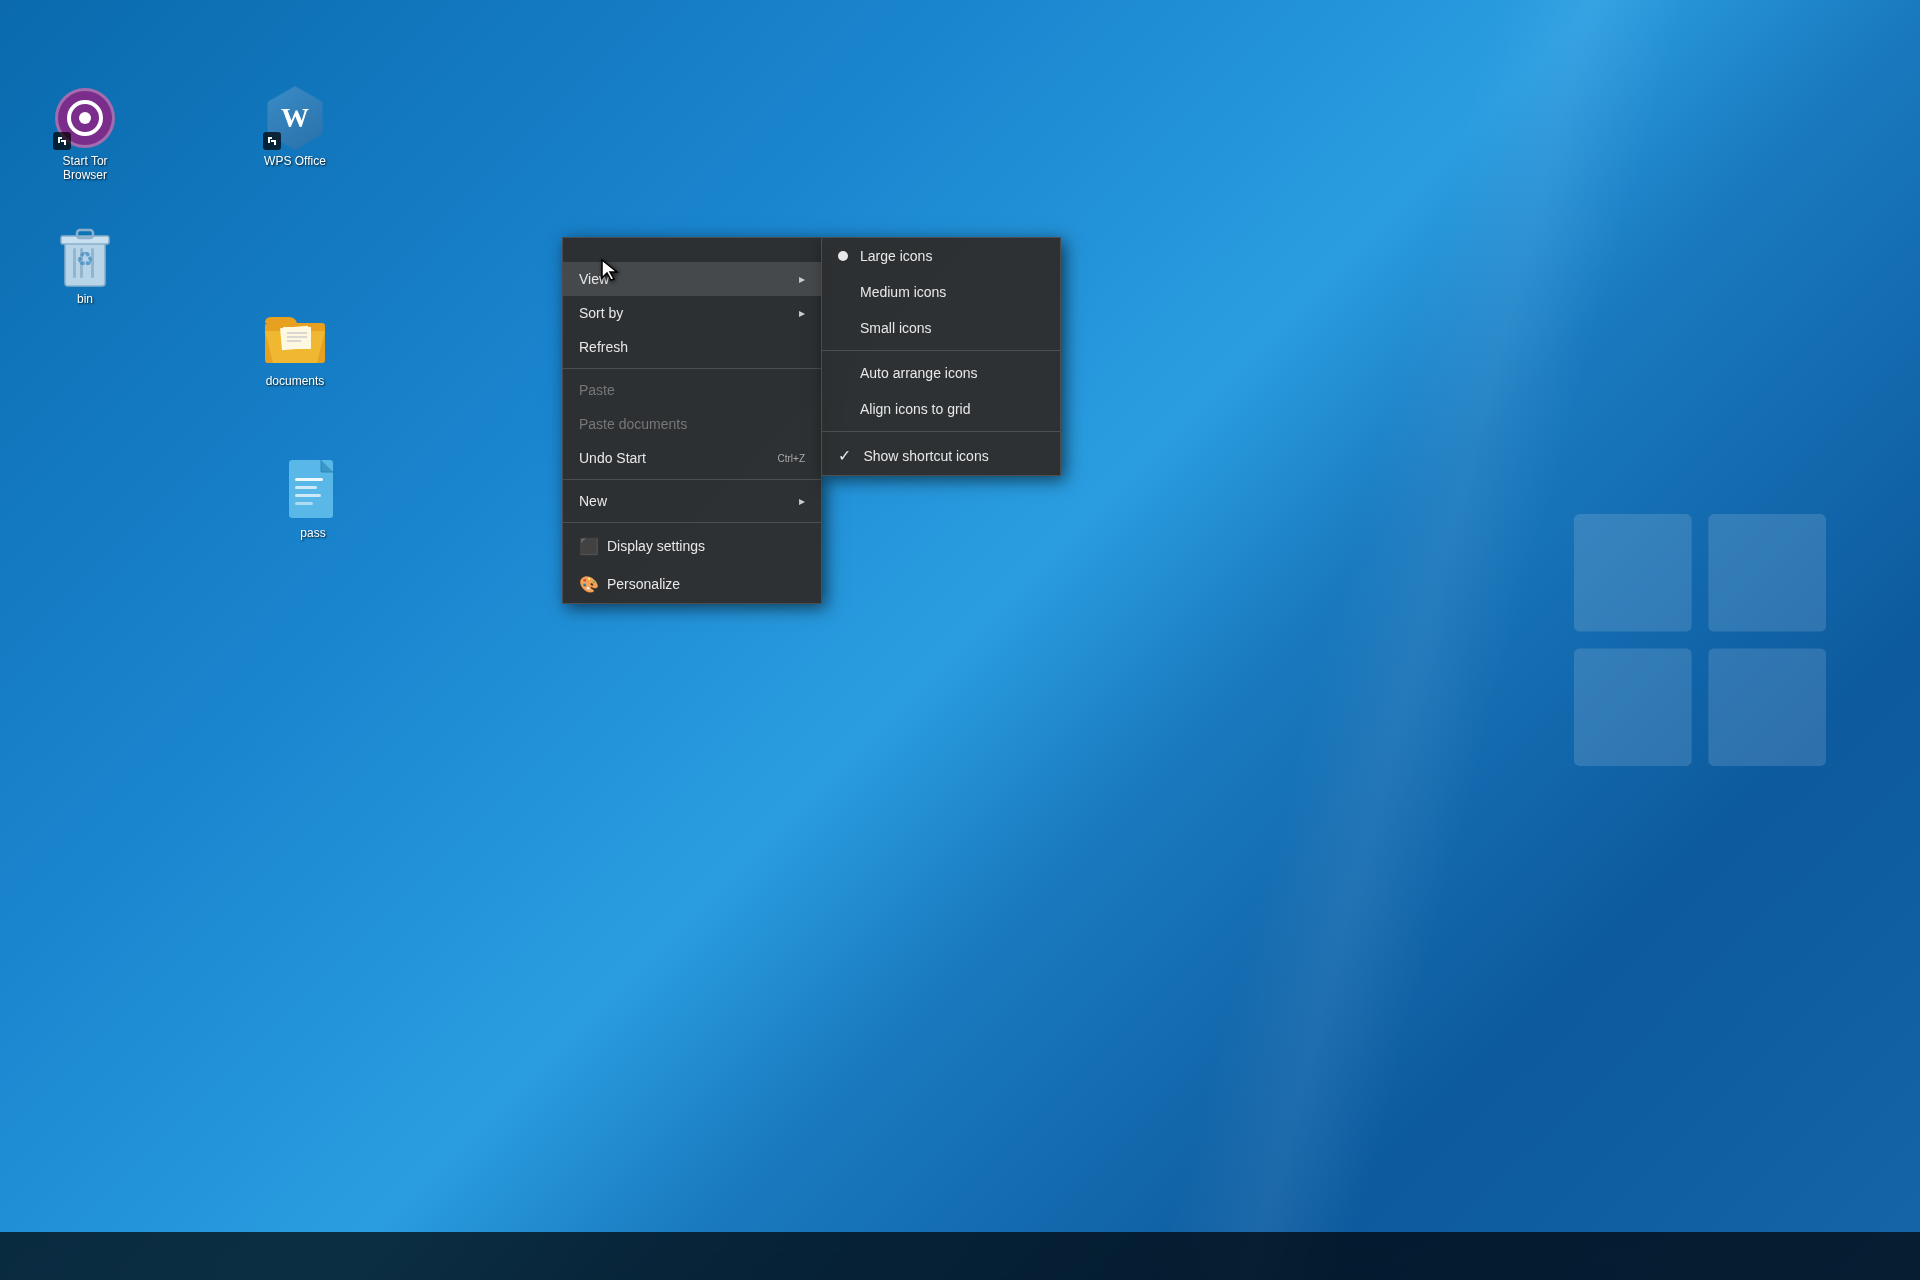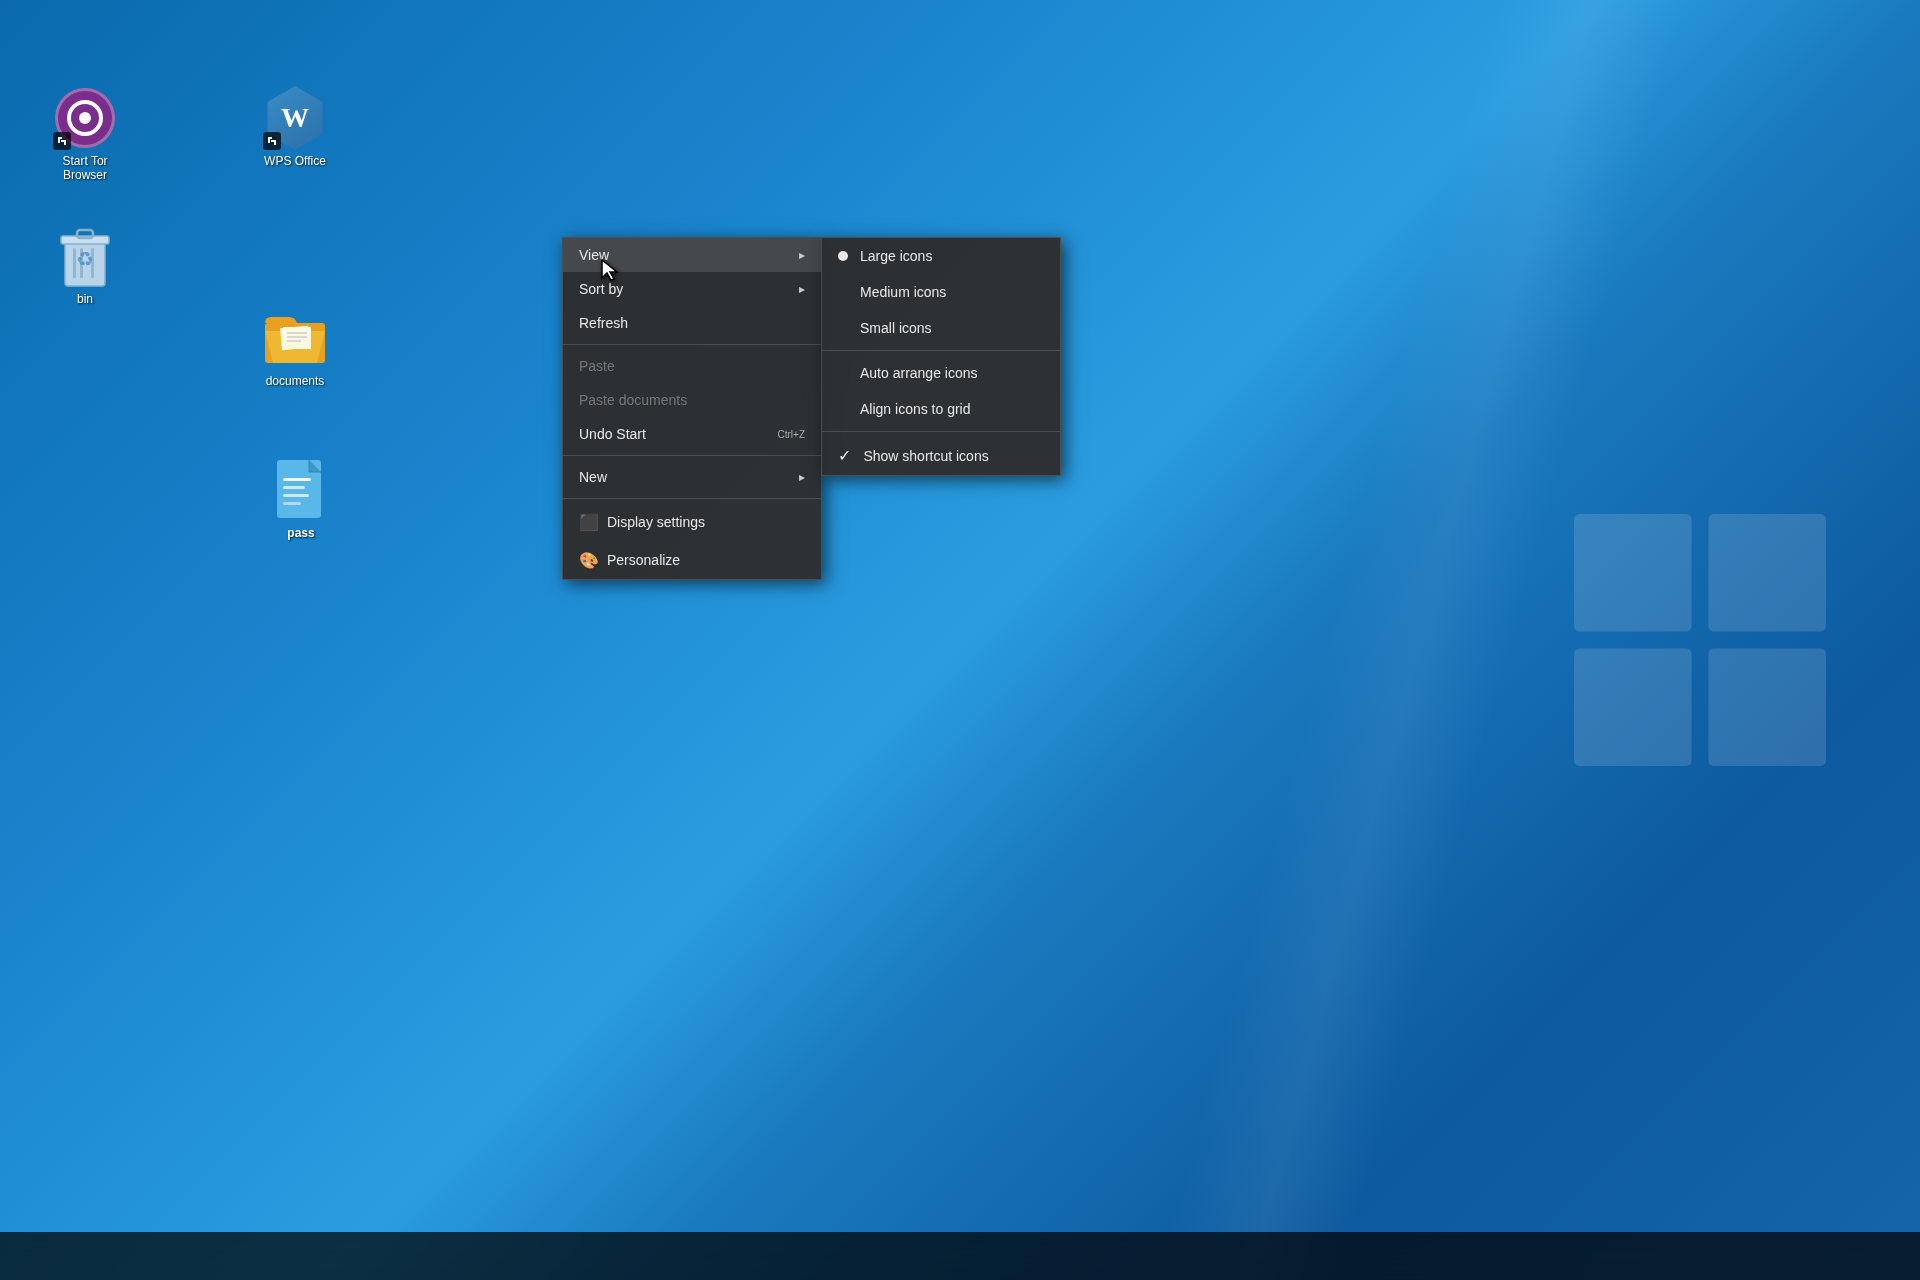--- a/index.html
+++ b/index.html
@@ -152,20 +152,21 @@
       color: #e8e8e8;
       font-size: 14px;
       cursor: pointer;
       position: relative;
       white-space: nowrap;
     }
 
     .context-menu-item:hover,
     .context-menu-item.hovered {
       background: rgba(255,255,255,0.12);
+      margin-top: 24px;
     }
 
     .context-menu-item.disabled {
       color: #777;
       cursor: default;
     }
 
     .context-menu-separator {
       height: 1px;
       background: rgba(255,255,255,0.15);
@@ -375,21 +376,21 @@
       <rect x="20" y="16" width="28" height="22" fill="#fff8e0" transform="rotate(0, 32, 27)"></rect>
 
       <line x1="24" y1="22" x2="44" y2="22" stroke="#ccc" stroke-width="1.5"></line>
       <line x1="24" y1="26" x2="44" y2="26" stroke="#ccc" stroke-width="1.5"></line>
       <line x1="24" y1="30" x2="38" y2="30" stroke="#ccc" stroke-width="1.5"></line>
     </svg>
   </div>
   <span class="icon-label">documents</span>
 </div>
 
-<div class="desktop-icon" style="position:absolute; top:452px; left:256px;font-weight:bold;">
+<div class="desktop-icon" style="position:absolute; top:452px; left:268px;">
   <div class="icon-img">
     <svg width="52" height="64" viewBox="0 0 52 64">
 
       <rect x="2" y="2" width="44" height="58" rx="3" fill="#5ab8e8"></rect>
 
       <path d="M34 2 L46 14 L34 14 Z" fill="#3a98c8"></path>
       <path d="M34 2 L34 14 L46 14" fill="none" stroke="#2a88b8" stroke-width="1"></path>
 
       <rect x="8" y="20" width="28" height="3" rx="1.5" fill="white" opacity="0.9"></rect>
       <rect x="8" y="28" width="22" height="3" rx="1.5" fill="white" opacity="0.7"></rect>

